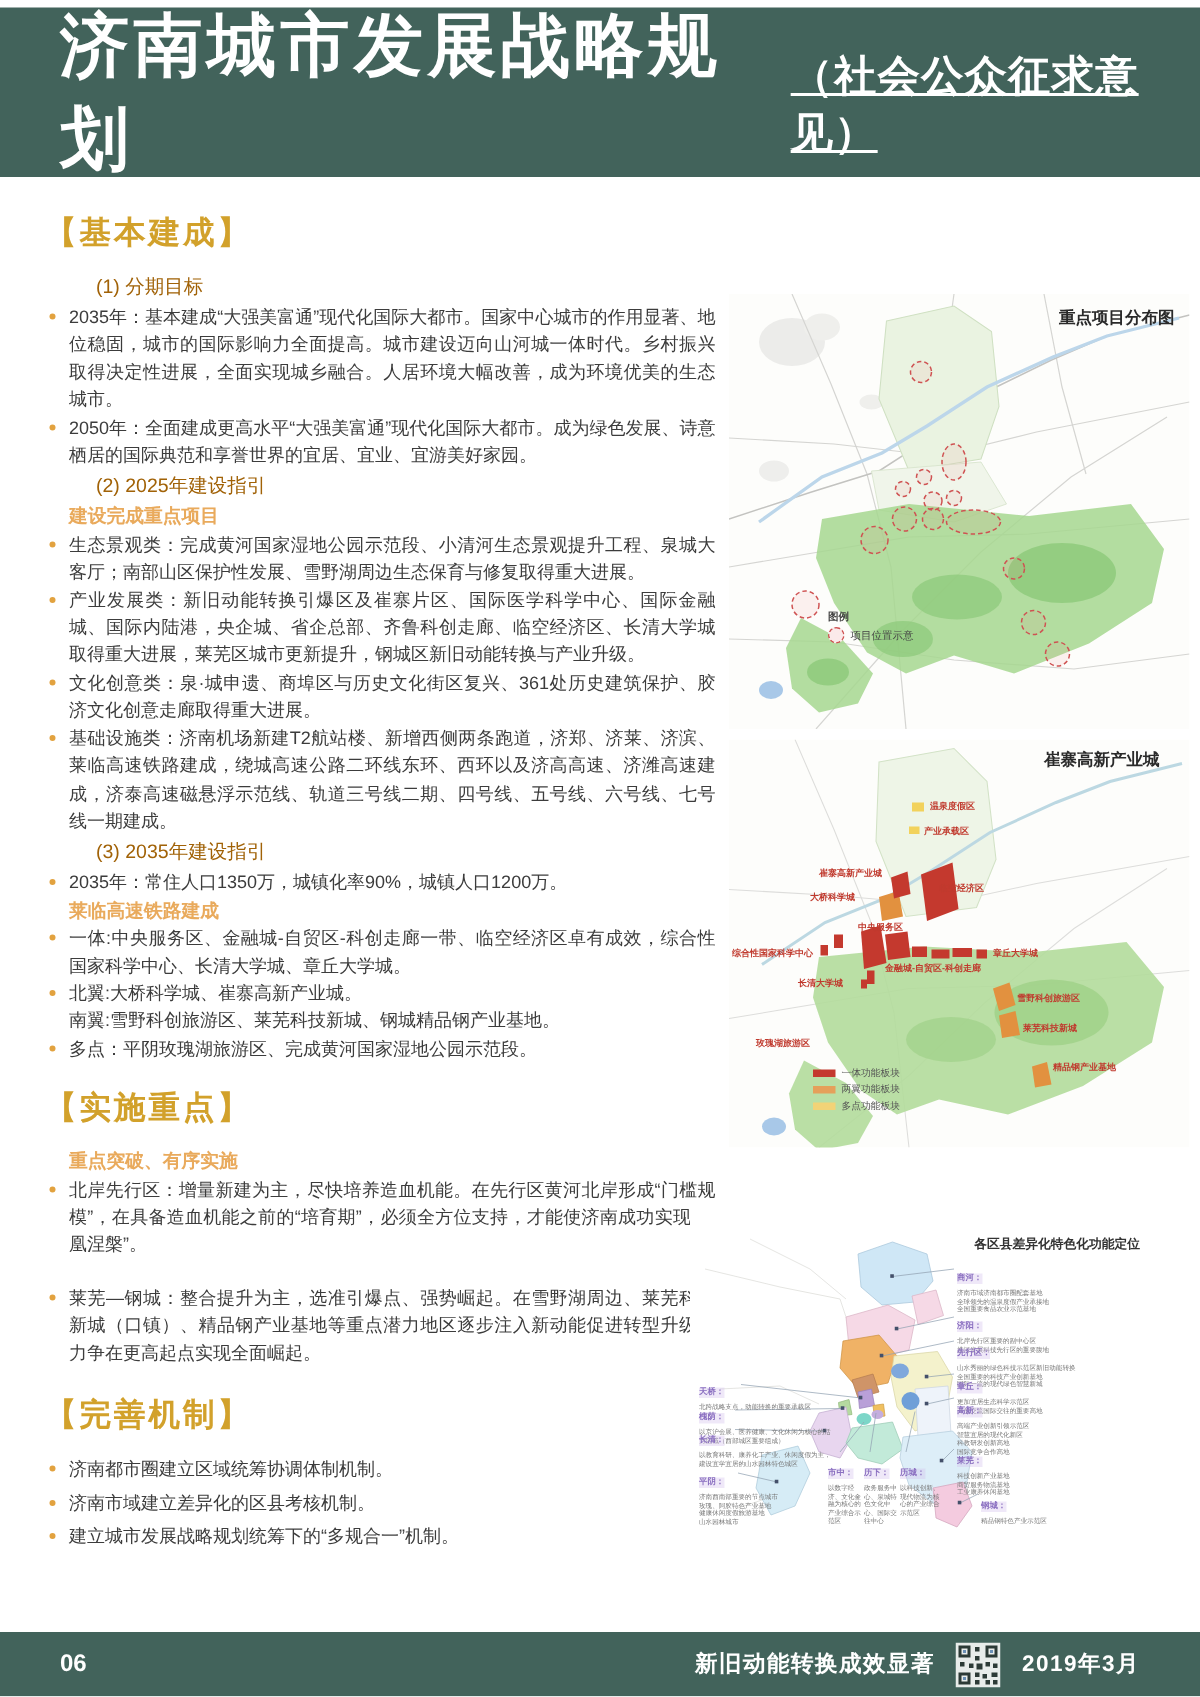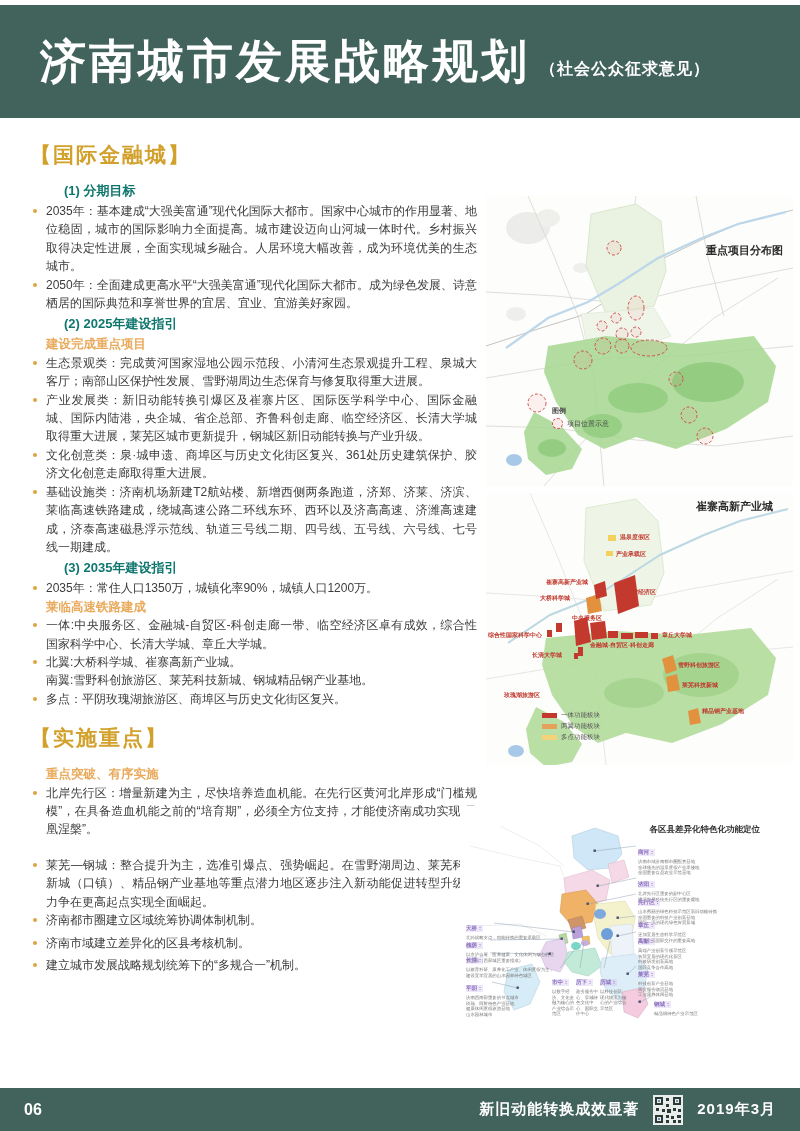--- a/index.html
+++ b/index.html
@@ -2,45 +2,45 @@
 <html><head>
 <meta charset="utf-8">
 <style>
   html,body{margin:0;padding:0;background:#ffffff;}
   .page{position:relative;width:800px;height:1131px;background:#ffffff;overflow:hidden;
         font-family:"Liberation Sans",sans-serif;}
   
   .header{position:absolute;top:5px;left:0;width:800px;height:113px;background:#42635b;
           display:flex;align-items:center;padding-left:40px;box-sizing:border-box;color:#fff;}
   .header .t1{font-size:46px;font-weight:900;letter-spacing:3px;}
-  .header .t2{font-size:16px;font-weight:700;margin-left:10px;margin-top:16px;letter-spacing:1px;}
+  .header .t2{font-size:28px;font-weight:700;margin-left:26px;margin-top:16px;letter-spacing:1px;text-decoration:underline;}
   .footer{position:absolute;left:0;bottom:0;width:800px;height:43px;background:#42635b;color:#fff;
-          display:flex;align-items:center;justify-content:space-between;padding:0 24px;box-sizing:border-box;}
+          display:flex;align-items:center;justify-content:space-between;padding:0 40px;box-sizing:border-box;}
   .footer .pagenum{font-size:16px;font-weight:700;}
   .footer .right{display:flex;align-items:center;gap:14px;}
   .footer .org,.footer .date{font-size:15px;font-weight:700;letter-spacing:1px;}
   
   .left-col{position:absolute;left:30px;top:141px;width:447px;}
   .gold-h{color:#d2a12b;font-size:21px;font-weight:800;letter-spacing:2px;margin:0 0 13px 0;}
   .gold-h.mt1{margin-top:16px;}
   .gold-h.mt2{margin-top:18px;}
-  .subnum{color:#0f766e;font-size:13px;font-weight:700;margin:3px 0 2px 34px;line-height:18px;}
+  .subnum{color:#a16207;font-size:13px;font-weight:400;margin:3px 0 2px 34px;line-height:18px;}
   .subhead{color:#e9aa5c;font-size:12.5px;font-weight:700;margin-left:16px;line-height:18.4px;}
   .bullet{position:relative;padding-left:16px;font-size:12px;line-height:18.4px;color:#3c3c3c;
           text-align:justify;}
   .bullet::before{content:"";position:absolute;left:3px;top:7px;width:4px;height:4px;
                   border-radius:50%;background:#e2a23f;}
   .bullet.no-dot::before{display:none;}
   .vgap{height:17px;}
   .s3 .bullet{margin-bottom:3px;line-height:19.5px;}
   
   .map-card{position:absolute;background:#fff;}
   .map-card svg{display:block;}
   .map-title{position:absolute;font-weight:700;color:#2a2a2a;white-space:nowrap;}
-  .m1-title{right:10px;top:8px;font-size:11px;margin-top:39px;}
+  .m1-title{right:10px;top:8px;font-size:11px;}
   .m2-title{right:20px;top:6px;font-size:11px;}
   .m3-title{right:14px;top:18px;font-size:8.5px;color:#333;}
   .m1-legend{position:absolute;left:66px;top:210px;font-size:7px;color:#444;}
   .m1-legend .ttl{font-weight:700;margin-bottom:2px;}
   .m1-legend .row{display:flex;align-items:center;gap:4px;}
   .m1-legend .circ{width:9px;height:9px;border:1px dashed #cf5252;border-radius:50%;background:#fbeaea;}
   .m2-legend{position:absolute;left:56px;top:218px;font-size:6.5px;color:#555;}
   .m2-legend .row{display:flex;align-items:center;gap:4px;margin-bottom:2px;}
   .m2-legend .chip{width:15px;height:5px;display:inline-block;}
   .m2label{position:absolute;font-size:6px;font-weight:600;color:#c03a2e;white-space:nowrap;}
@@ -55,47 +55,48 @@
 
 <div class="page">
 
   <div class="header">
     <span class="t1">济南城市发展战略规划</span>
     <span class="t2">（社会公众征求意见）</span>
   </div>
 
   <div class="left-col">
 
-    <div class="gold-h">【国际金融城】</div>
+    <div class="gold-h">【基本建成】</div>
 
     <div class="subnum">(1) 分期目标</div>
     <div class="bullet">2035年：基本建成“大强美富通”现代化国际大都市。国家中心城市的作用显著、地位稳固，城市的国际影响力全面提高。城市建设迈向山河城一体时代。乡村振兴取得决定性进展，全面实现城乡融合。人居环境大幅改善，成为环境优美的生态城市。</div>
     <div class="bullet">2050年：全面建成更高水平“大强美富通”现代化国际大都市。成为绿色发展、诗意栖居的国际典范和享誉世界的宜居、宜业、宜游美好家园。</div>
 
     <div class="subnum">(2) 2025年建设指引</div>
     <div class="subhead">建设完成重点项目</div>
     <div class="bullet">生态景观类：完成黄河国家湿地公园示范段、小清河生态景观提升工程、泉城大客厅；南部山区保护性发展、雪野湖周边生态保育与修复取得重大进展。</div>
     <div class="bullet">产业发展类：新旧动能转换引爆区及崔寨片区、国际医学科学中心、国际金融城、国际内陆港，央企城、省企总部、齐鲁科创走廊、临空经济区、长清大学城取得重大进展，莱芜区城市更新提升，钢城区新旧动能转换与产业升级。</div>
     <div class="bullet">文化创意类：泉·城申遗、商埠区与历史文化街区复兴、361处历史建筑保护、胶济文化创意走廊取得重大进展。</div>
     <div class="bullet">基础设施类：济南机场新建T2航站楼、新增西侧两条跑道，济郑、济莱、济滨、莱临高速铁路建成，绕城高速公路二环线东环、西环以及济高高速、济潍高速建成，济泰高速磁悬浮示范线、轨道三号线二期、四号线、五号线、六号线、七号线一期建成。</div>
 
     <div class="subnum">(3) 2035年建设指引</div>
     <div class="bullet">2035年：常住人口1350万，城镇化率90%，城镇人口1200万。</div>
     <div class="subhead">莱临高速铁路建成</div>
     <div class="bullet">一体:中央服务区、金融城-自贸区-科创走廊一带、临空经济区卓有成效，综合性国家科学中心、长清大学城、章丘大学城。</div>
     <div class="bullet">北翼:大桥科学城、崔寨高新产业城。</div>
     <div class="bullet no-dot">南翼:雪野科创旅游区、莱芜科技新城、钢城精品钢产业基地。</div>
-    <div class="bullet">多点：平阴玫瑰湖旅游区、商埠区与历史文化街区复兴。</div>
+    <div class="bullet">多点：平阴玫瑰湖旅游区、完成黄河国家湿地公园示范段。</div>
 
     <div class="gold-h mt1">【实施重点】</div>
     <div class="subhead" style="margin-left:16px;">重点突破、有序实施</div>
     <div class="bullet">北岸先行区：增量新建为主，尽快培养造血机能。在先行区黄河北岸形成“门槛规模”，在具备造血机能之前的“培育期”，必须全方位支持，才能使济南成功实现“凤凰涅槃”。</div>
     <div class="vgap"></div>
     <div class="bullet">莱芜—钢城：整合提升为主，选准引爆点、强势崛起。在雪野湖周边、莱芜科技新城（口镇）、精品钢产业基地等重点潜力地区逐步注入新动能促进转型升级，力争在更高起点实现全面崛起。</div>
 
+    <div class="gold-h mt2">【完善机制】</div>
     <div class="s3">
       <div class="bullet">济南都市圈建立区域统筹协调体制机制。</div>
       <div class="bullet">济南市域建立差异化的区县考核机制。</div>
       <div class="bullet">建立城市发展战略规划统筹下的“多规合一”机制。</div>
     </div>
   </div>
 
   <div class="map-card" style="left:486px;top:196px;width:307px;height:290px;">
     <svg width="307" height="290" viewBox="0 0 307 290">
       <rect width="307" height="290" fill="#fdfdfb"></rect>

